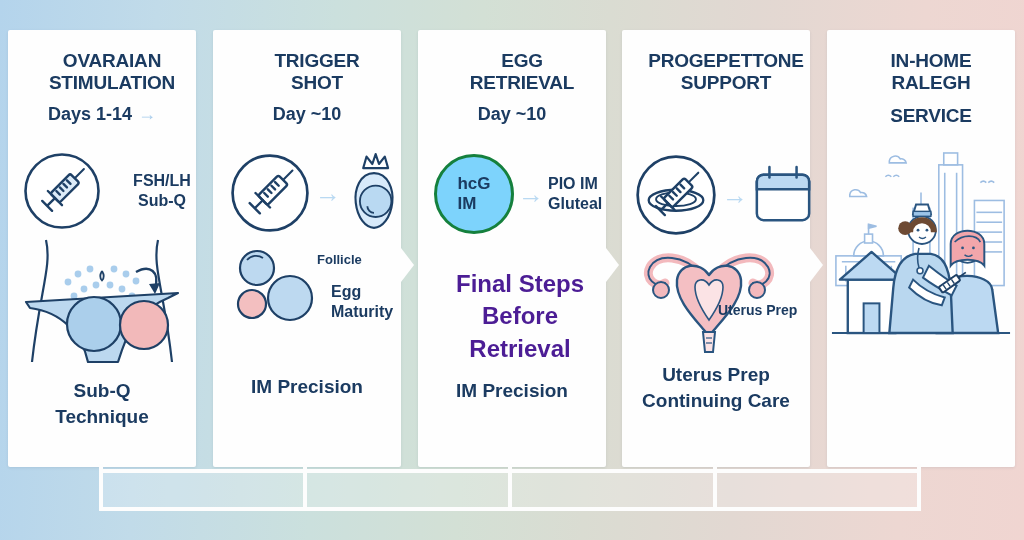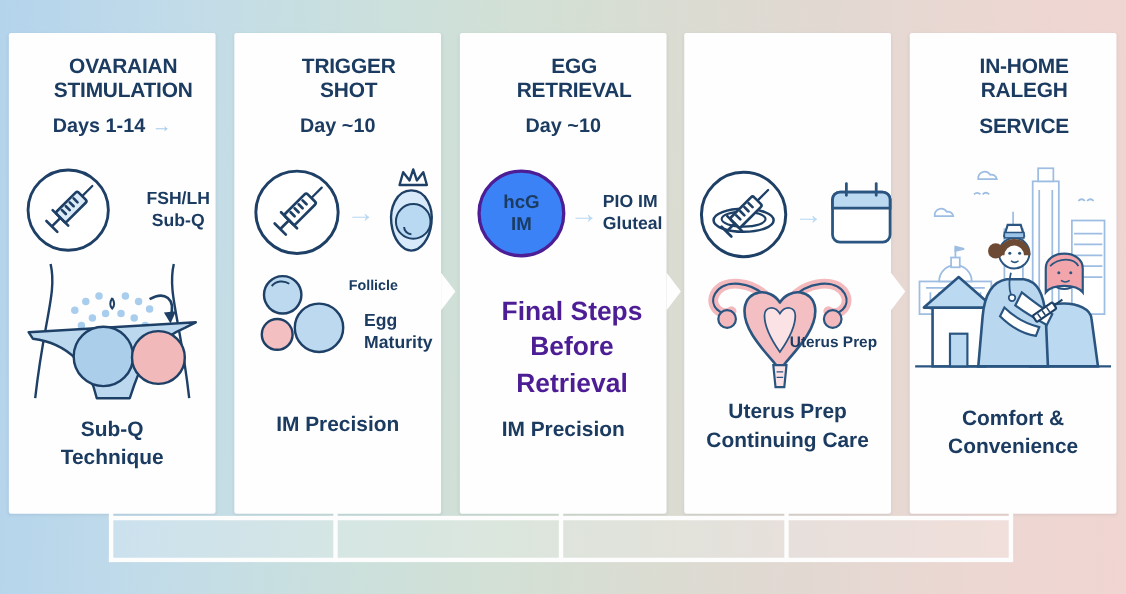--- a/index.html
+++ b/index.html
@@ -27,22 +27,22 @@
   }
   .subtitle .arrow-glyph{color:#a9cdec;font-weight:bold;margin-left:6px;}
   .caption{
     position:absolute;left:0;right:0;text-align:center;
     font-size:19px;font-weight:bold;line-height:1.35;color:#1b3b61;
   }
   .icon-row{position:absolute;left:0;width:188px;display:flex;align-items:center;}
   .icon-label{font-size:16px;font-weight:bold;line-height:1.25;color:#1b3b61;}
   .mid-arrow{font-size:26px;font-weight:bold;color:#b9d9f2;line-height:1;margin:0 4px;}
   .hcg-circle{
-    width:74px;height:74px;border:3px solid #4c1d95;border-radius:50%;background:#3b82f6;
-    display:flex;align-items:center;justify-content:center;text-align:center;
+    width:74px;height:74px;border:3px solid #15803d;border-radius:50%;background:#7dd3fc;
+    display:flex;align-items:center;justify-content:center;text-align:left;
     font-size:17px;font-weight:bold;line-height:1.15;color:#1b3b61;flex:0 0 auto;
   }
   .body-text{
     position:absolute;left:0;right:0;text-align:center;
     font-size:24px;font-weight:bold;line-height:1.35;color:#4c1d95;padding-left:16px;
   }
   .small-label{position:absolute;font-size:14px;font-weight:bold;color:#1b3b61;}
   
   .rail{position:absolute;background:#fdfdfd;}
   .rail-fill{position:absolute;background:rgba(255,255,255,.20);}
@@ -163,20 +163,22 @@
 Gluteal</div>
     </div>
     <div class="body-text ml" style="top:238px;">Final Steps
 Before
 Retrieval</div>
     <div class="caption" style="top:348px;">IM Precision</div>
   </div>
 
   <div class="panel p4">
     <div class="chev"></div>
+    <div class="title ml">PROGEPETTONE
+SUPPORT</div>
     <div class="icon-row" style="top:120px;height:90px;padding-left:12px;">
       <svg width="84" height="84" viewBox="0 0 80 80">
         <circle cx="40" cy="40" r="36.5" fill="#fff" stroke="#1e4066" stroke-width="2.6"></circle>
         <ellipse cx="40" cy="45" rx="26" ry="10" fill="#fff" stroke="#1e4066" stroke-width="2.2"></ellipse>
         <ellipse cx="40" cy="44" rx="19" ry="6.5" fill="#fff" stroke="#1e4066" stroke-width="1.8"></ellipse>
         <g transform="rotate(-45 40 40)" stroke="#1e4066" stroke-width="2.3" fill="#fff" stroke-linecap="round">
           <line x1="57" y1="40" x2="70" y2="40" stroke-width="2"></line>
           <rect x="29" y="34" width="28" height="12" rx="2"></rect>
           <line x1="35" y1="36" x2="35" y2="41"></line>
             <line x1="40" y1="36" x2="40" y2="41"></line>
@@ -285,22 +287,20 @@
       <path d="M86,142 C96,152 106,157 118,160 L115,168 C102,166 90,158 82,150 Z" fill="#fff" stroke="#2a5580" stroke-width="2"></path>
 
       <g transform="rotate(-35 124 146)">
         <rect x="112" y="142" width="22" height="7" rx="1.5" fill="#fff" stroke="#1e4066" stroke-width="2"></rect>
         <line x1="134" y1="145.5" x2="143" y2="145.5" stroke="#1e4066" stroke-width="1.8"></line>
         <line x1="117" y1="143" x2="117" y2="148" stroke="#1e4066" stroke-width="1.4"></line>
         <line x1="122" y1="143" x2="122" y2="148" stroke="#1e4066" stroke-width="1.4"></line>
         <line x1="127" y1="143" x2="127" y2="148" stroke="#1e4066" stroke-width="1.4"></line>
       </g>
     </svg>
-    <div class="caption ml" style="top:338px;">Comfort &amp;
-Convenience</div>
   </div>
 
   <div class="rail-fill" style="left:101px;top:473px;width:817px;height:34px;"></div>
   <div class="rail" style="left:99px;top:469px;width:822px;height:3.5px;"></div>
   <div class="rail" style="left:99px;top:507px;width:822px;height:4px;"></div>
   <div class="rail" style="left:99px;top:464px;width:4px;height:47px;"></div>
   <div class="rail" style="left:303px;top:464px;width:4px;height:47px;"></div>
   <div class="rail" style="left:508px;top:464px;width:4px;height:47px;"></div>
   <div class="rail" style="left:713px;top:464px;width:4px;height:47px;"></div>
   <div class="rail" style="left:917px;top:464px;width:4px;height:47px;"></div>

